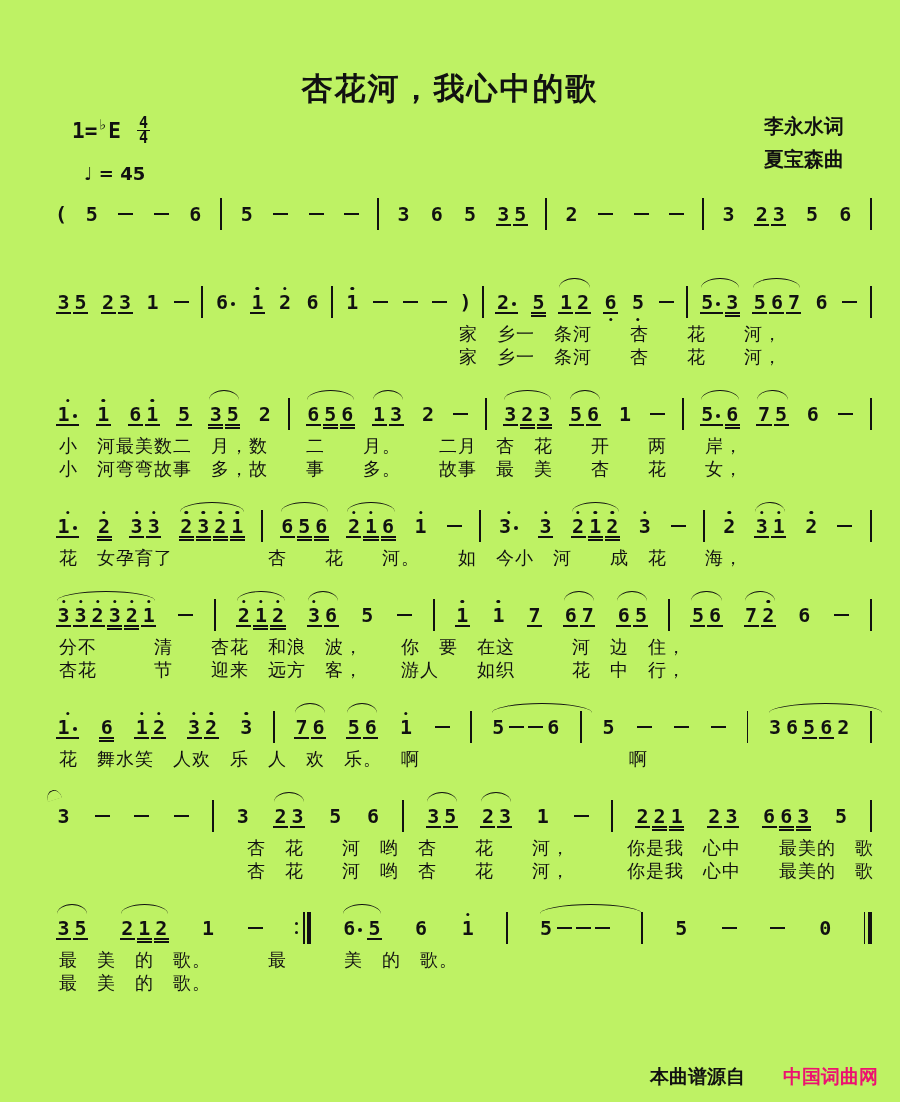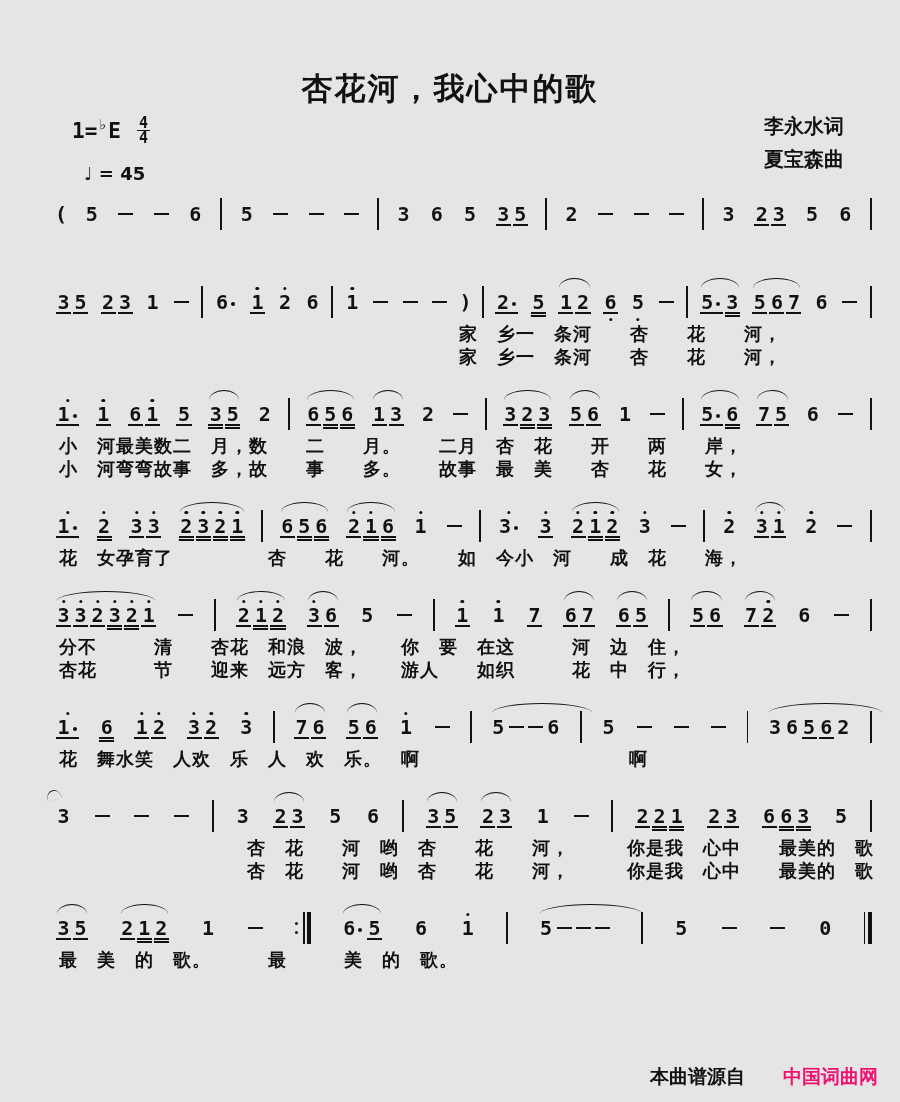--- a/index.html
+++ b/index.html
@@ -1,16 +1,16 @@
 <!DOCTYPE html>
 <html><head>
 <meta charset="utf-8">
 <style>
   html,body{margin:0;padding:0;background:#fff;}
-  .sheet{position:relative;width:900px;height:1102px;background:#e5e5e5;overflow:hidden;
+  .sheet{position:relative;width:900px;height:1102px;background:#bef264;overflow:hidden;
          font-family:"Liberation Serif","DejaVu Serif",serif;color:#111;}
   
   .title{position:absolute;top:68px;left:0;width:100%;text-align:center;
          font-size:31px;font-weight:700;letter-spacing:2px;}
   .keysig{position:absolute;top:116px;left:72px;display:flex;align-items:center;
           font-family:"DejaVu Sans Mono",monospace;font-weight:700;font-size:21px;}
   .keysig .flat{font-size:15px;vertical-align:super;position:relative;top:-6px;margin:0 1px;}
   .frac{display:inline-flex;flex-direction:column;align-items:center;margin-left:16px;
         font-size:15px;line-height:14px;font-weight:700;}
   .frac .top{border-bottom:1.6px solid #111;padding:0 2px;}
@@ -37,21 +37,21 @@
   .grp.arc::before{content:"";position:absolute;top:-9px;left:2px;right:2px;height:9px;
       border-top:1.7px solid #111;border-radius:50% 50% 0 0/100% 100% 0 0;}
   .grp.arc.ov::before{right:-30px;}
   .tiein::before{content:"";position:absolute;top:-11px;left:-9px;width:15px;height:9px;
       border-top:1.7px solid #111;border-radius:50% 50% 0 0/100% 100% 0 0;transform:rotate(-18deg);}
   .rep,.fin{display:inline-flex;align-items:center;align-self:center;gap:2.5px;height:32px;}
   .repdots{display:flex;flex-direction:column;gap:6px;margin-right:2px;}
   .repdots i{width:3.4px;height:3.4px;border-radius:50%;background:#111;}
   .thin{width:1.9px;height:32px;background:#111;} .thick{width:4px;height:32px;background:#111;}
   
-  .lyric{white-space:pre;font-size:18px;font-weight:700;height:23px;line-height:23px;
+  .lyric{white-space:pre;font-size:18px;font-weight:400;height:23px;line-height:23px;
          padding-left:4px;letter-spacing:1px;}
   .s2 .lyric{padding-left:404px;}
   .s7 .lyric{padding-left:192px;}
   .s1{margin-bottom:46px;}
   
   .footer{position:absolute;right:22px;bottom:12px;display:flex;gap:38px;
           font-size:19px;font-weight:800;font-family:"DejaVu Sans",sans-serif;}
   .site{color:#ED1170;}
 </style>
 </head>
@@ -461,20 +461,21 @@
           <span class="note">5</span>
           <span class="dash"></span>
           <span class="dash"></span>
           <span class="note">0</span>
           <span class="fin">
             <span class="thin"></span>
             <span class="thick"></span>
           </span>
         </div>
       <div class="lyric">最　美　的　歌。　　　最　　　美　的　歌。</div>
+      <div class="lyric">最　美　的　歌。</div>
     </div>
   </div>
 
   <div class="footer">
     <span>本曲谱源自</span>
     <span class="site">中国词曲网</span>
   </div>
 
 </div>
 

